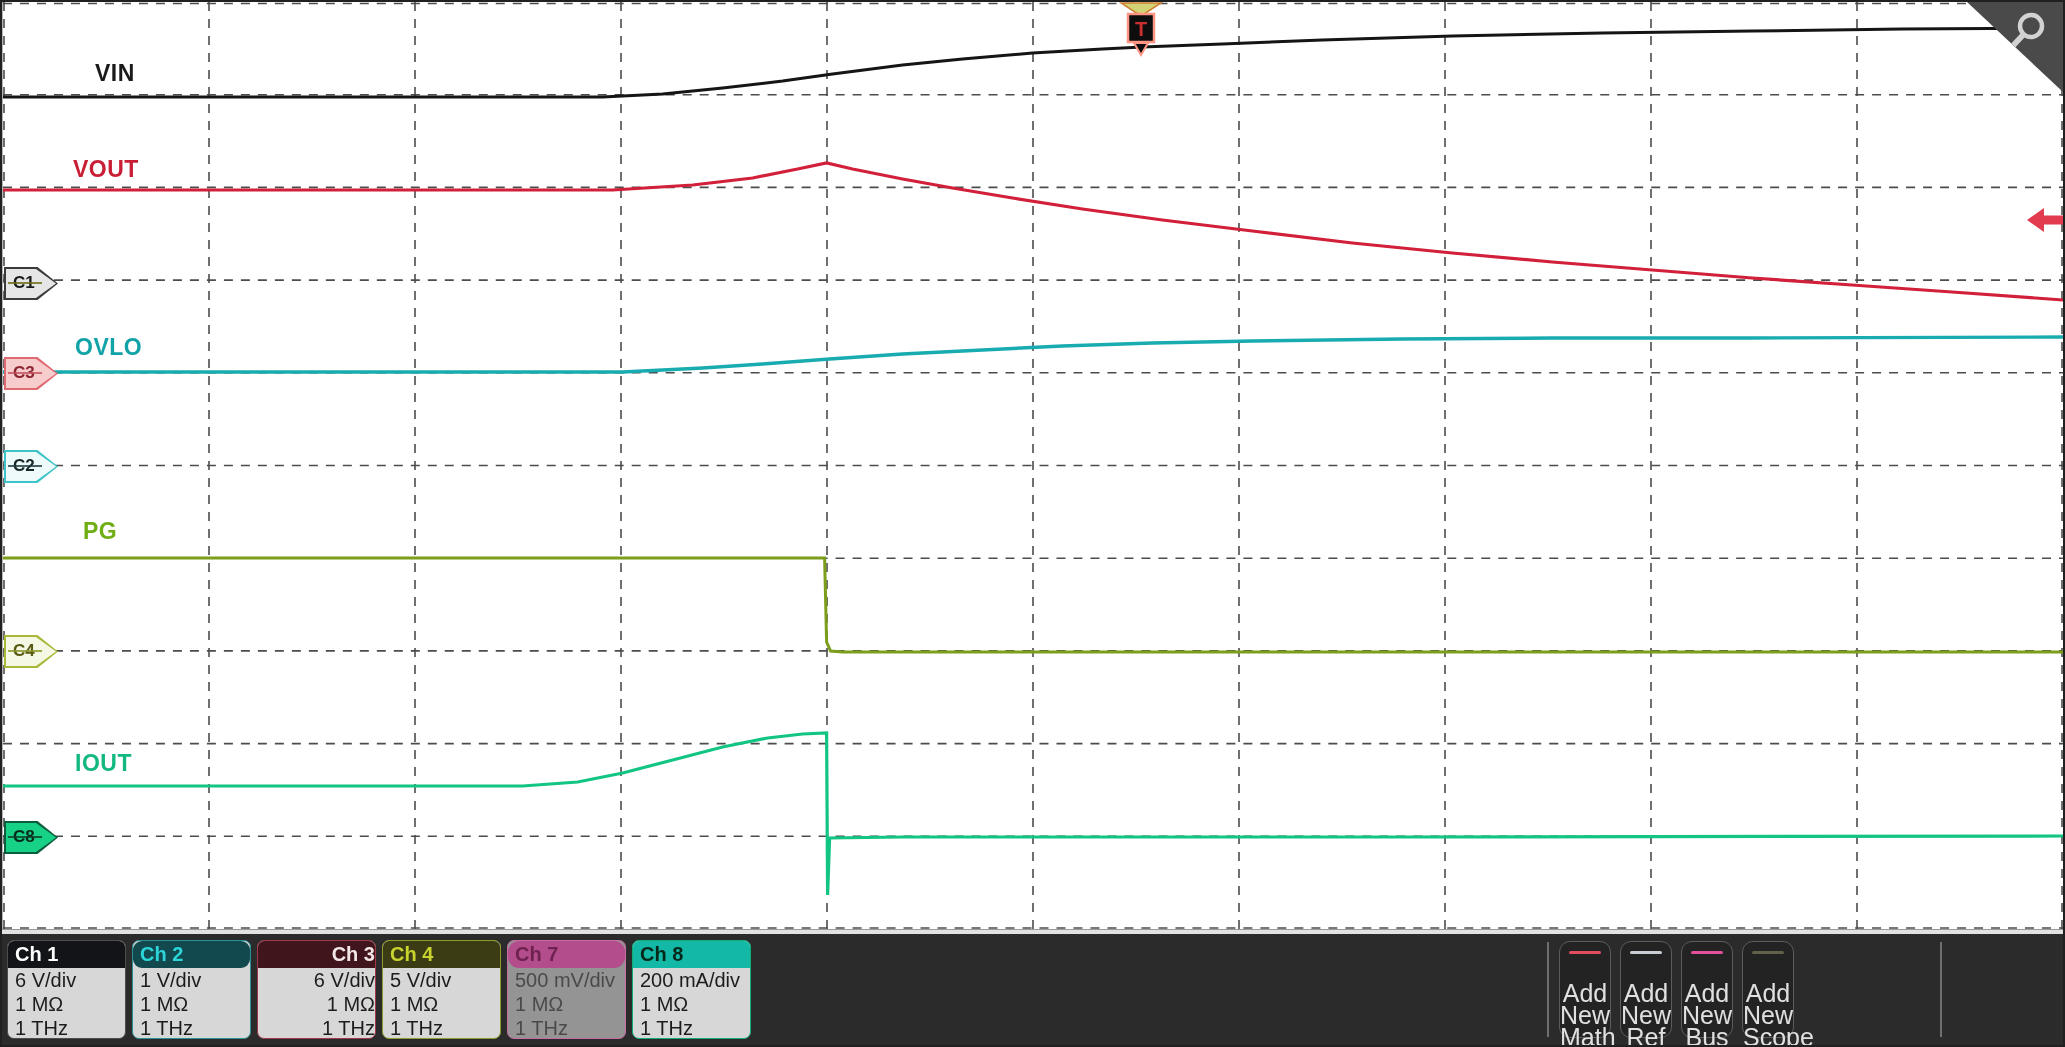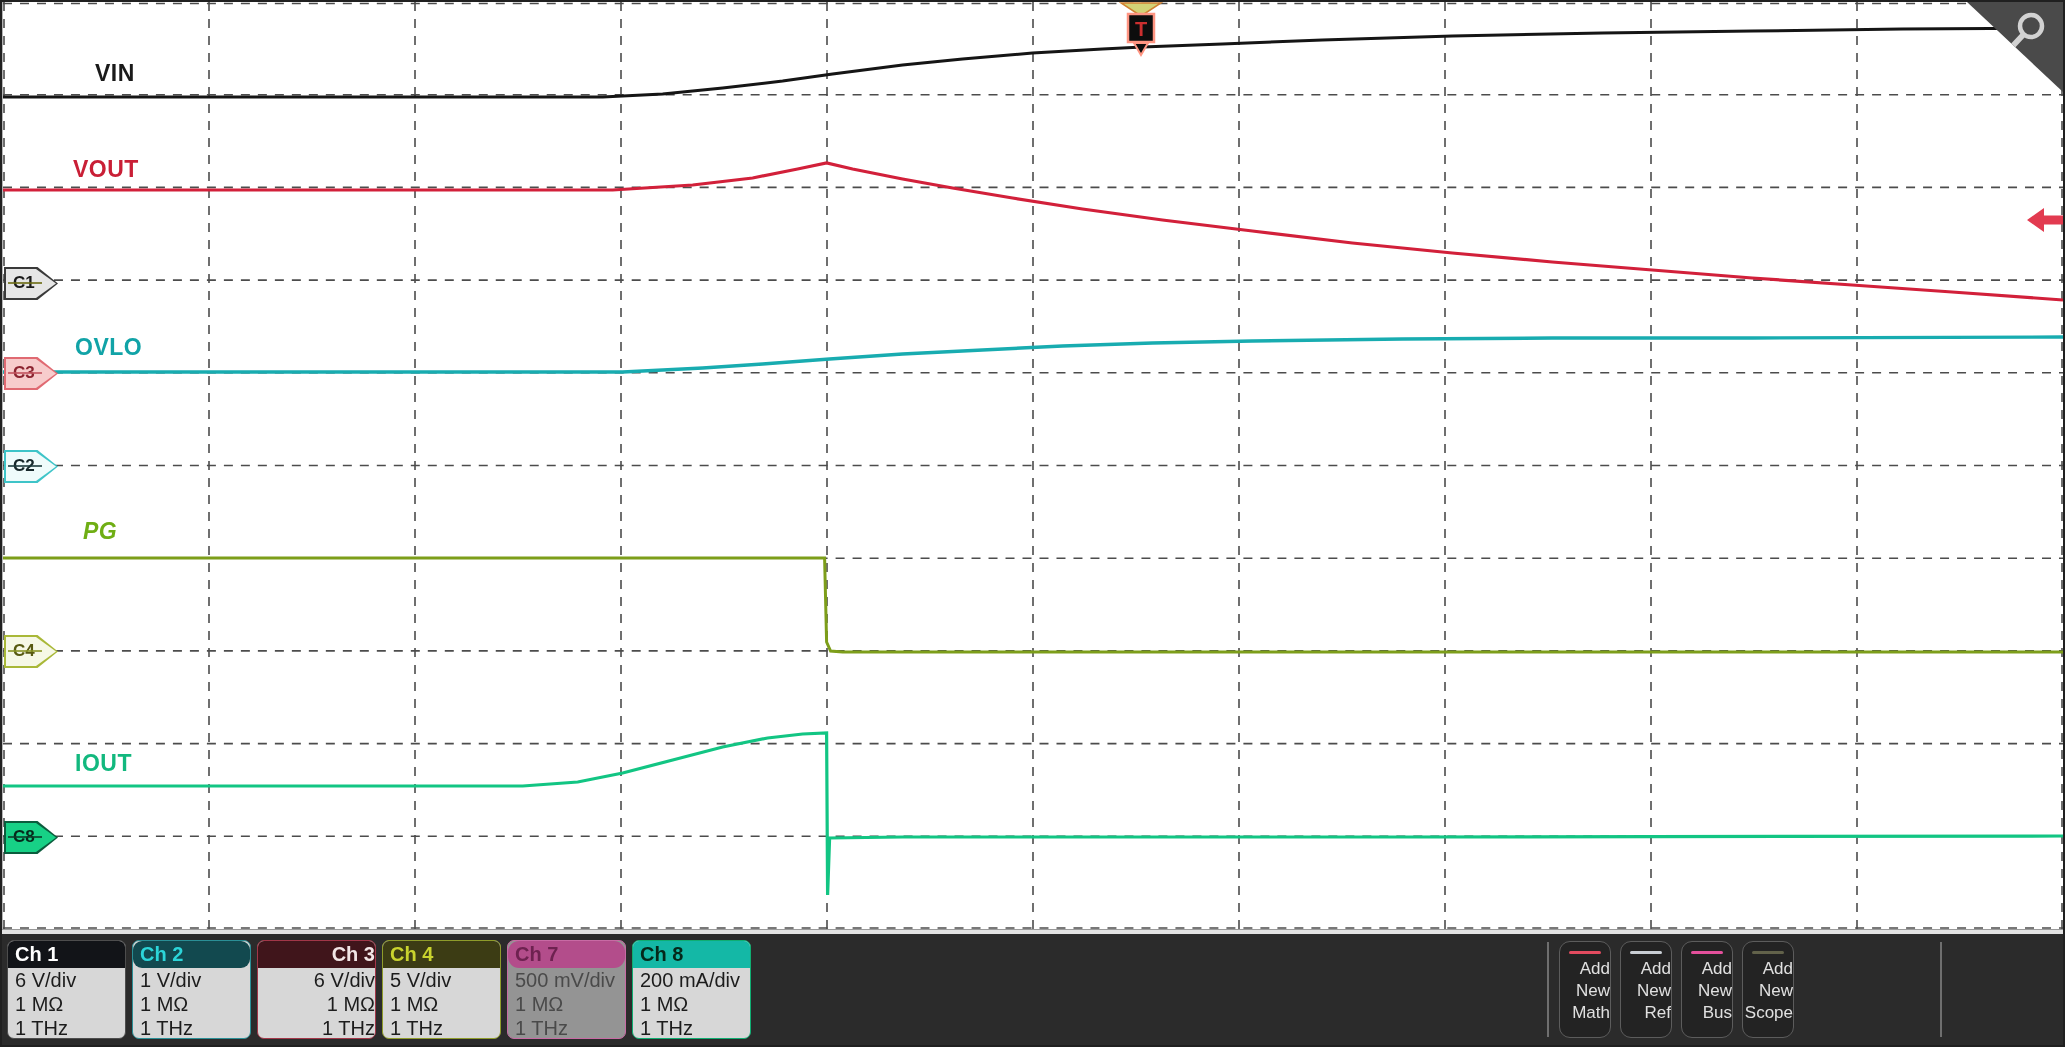--- a/index.html
+++ b/index.html
@@ -7,21 +7,21 @@
   .scope{position:relative;width:2065px;height:1047px;background:#fff;border:2px solid #202020;overflow:hidden;}
 
   
   .plot{position:absolute;left:0;top:0;width:2061px;height:927px;background:#ffffff;border-left:1px solid #b5b5b5;}
   .plot svg.waves{position:absolute;left:0;top:0;width:100%;height:100%;}
 
   .wave-label{position:absolute;font-weight:bold;font-size:23px;letter-spacing:0.5px;}
   .wl-vin{left:68px;top:58px;color:#1a1a1a;margin-left:24px;}
   .wl-vout{left:70px;top:154px;color:#c91f36;}
   .wl-ovlo{left:72px;top:332px;color:#11a3a7;}
-  .wl-pg{left:80px;top:516px;color:#6fae14;font-style:italic;}
+  .wl-pg{left:80px;top:516px;color:#6fae14;}
   .wl-iout{left:72px;top:748px;color:#12b87e;}
 
   
   .cmarker{position:absolute;left:1px;width:54px;height:33px;}
   .cmarker .shape{position:absolute;left:0;top:0;width:100%;height:100%;clip-path:polygon(0 0,62% 0,100% 50%,62% 100%,0 100%);}
   .cmarker .fillshape{position:absolute;left:2px;top:2px;right:2px;bottom:2px;clip-path:polygon(0 0,60% 0,100% 50%,60% 100%,0 100%);}
   .cmarker .lbl{position:absolute;left:9px;top:50%;transform:translateY(-54%);font-weight:bold;font-size:17px;z-index:2;}
   .cmarker .strike{position:absolute;left:4px;width:34px;top:15px;height:2px;z-index:3;opacity:.8;}
   .mk-c1 .shape{background:#3a3a3a;} .mk-c1 .fillshape{background:#e6e6e6;} .mk-c1 .lbl,.mk-c1 .strike{color:#1a1a1a;background:#6a6a10;}
   .mk-c1 .lbl{background:none;}
@@ -51,21 +51,21 @@
   .cd-ch3{border-color:#a23648;text-align:right;} .cd-ch3 .card-head{background:#40151b;color:#f2e6e6;}
   .cd-ch4{border-color:#8f9c2a;} .cd-ch4 .card-head{background:#3c3c14;color:#c9d32e;}
   .cd-ch7{border-color:#c86aa4;background:#949494;} .cd-ch7 .card-head{background:#b34d8b;color:#6e2250;border-radius:11px;}
   .cd-ch7 .card-line{color:#4a4a4a;}
   .cd-ch8{border-color:#0fae72;} .cd-ch8 .card-head{background:#14b8a6;color:#05281a;}
 
   .vsep{position:absolute;top:8px;width:2px;height:95px;background:#6f6f6f;}
   .sep-left{left:1545px;} .sep-right{left:1938px;}
 
   .addbtns{position:absolute;left:1557px;top:7px;display:flex;gap:9px;}
-  .addbtn{position:relative;width:52px;height:97px;background:#232323;border:1px solid #5c5c5c;border-radius:11px;color:#e0e0e0;font-size:17px;line-height:22px;text-align:right;padding-top:16px;cursor:default;}
+  .addbtn{position:relative;width:52px;height:97px;background:#232323;border:1px solid #5c5c5c;border-radius:11px;color:#e0e0e0;font-size:25px;line-height:22px;text-align:center;padding-top:40px;cursor:default;}
   .addbtn .accent{position:absolute;top:9px;left:9px;right:9px;height:3px;border-radius:2px;}
   .ac-math{background:#e34b5f;} .ac-ref{background:#c9ced4;} .ac-bus{background:#e4509c;} .ac-scope{background:#62624a;}
 
   .hpanel{position:absolute;left:1798px;top:7px;width:128px;height:94px;border-radius:6px;overflow:hidden;border:1px solid #8a8a8a;background:#d7d7d7;}
   .hpanel-head{height:27px;background:#828282;color:#f4f4f4;font-size:20px;line-height:27px;padding-left:8px;}
   .hpanel-val{font-size:20px;color:#111;padding:3px 0 0 8px;}
 </style>
 </head>
 <body>
 

